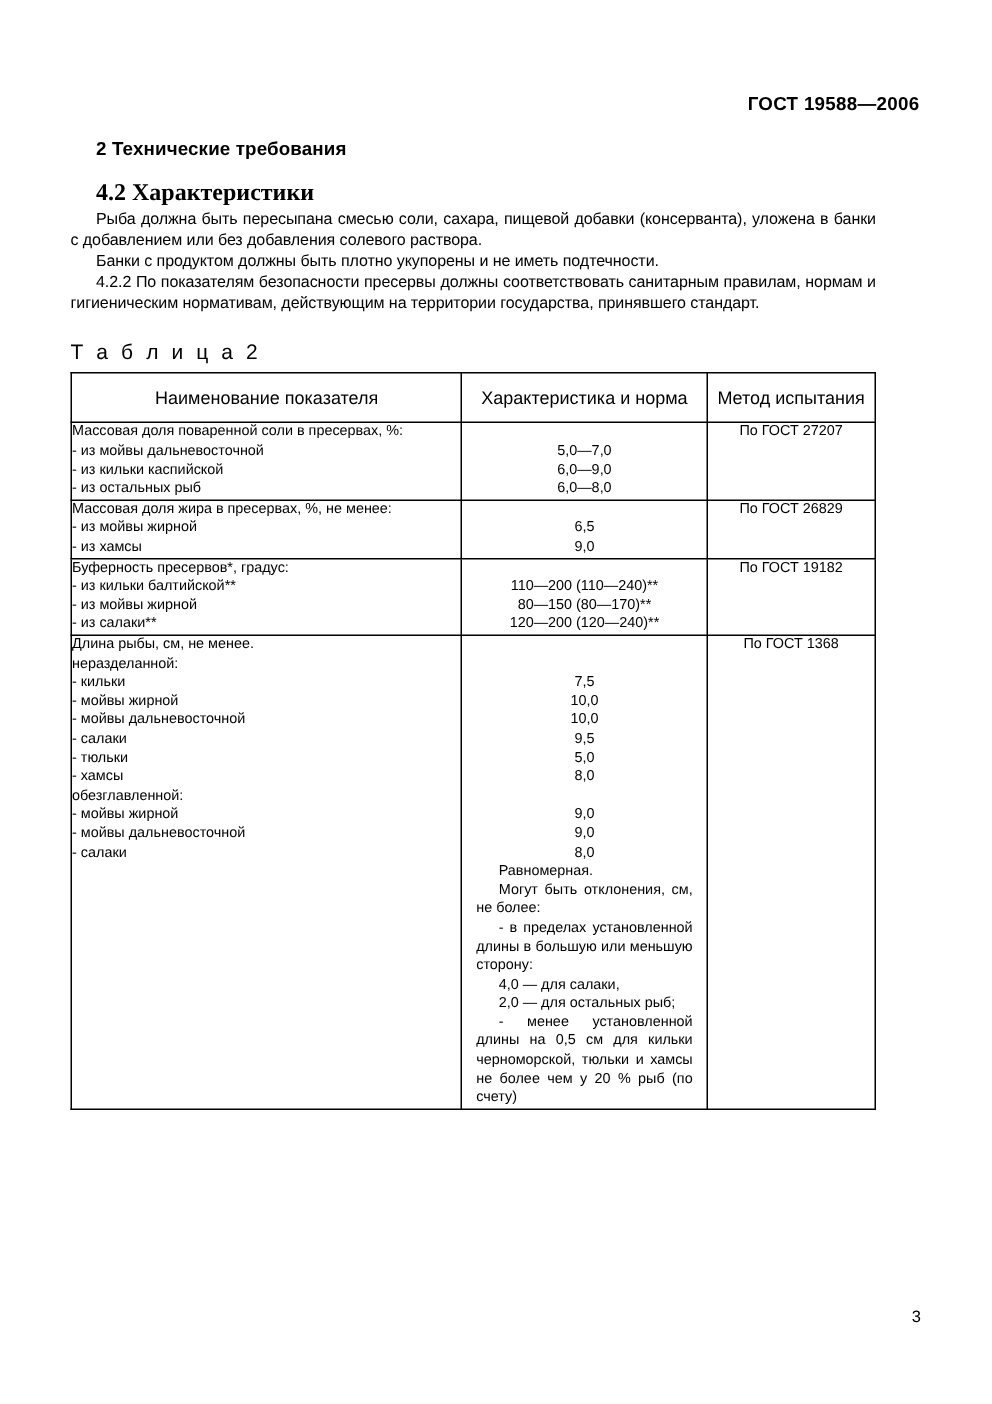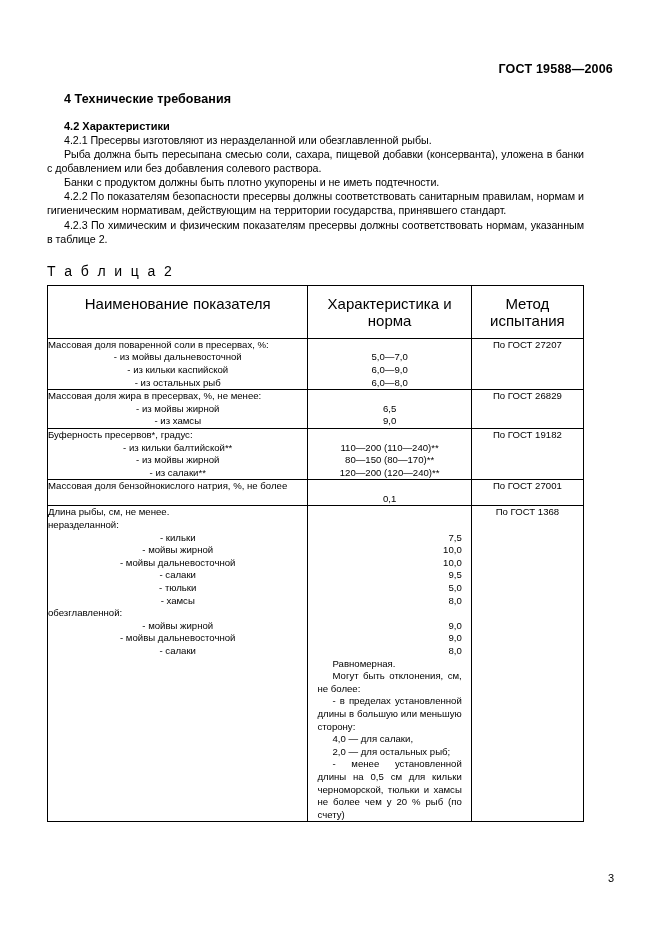--- a/index.html
+++ b/index.html
@@ -36,23 +36,24 @@
     top: 92px;
     width: 537px;
   }
   h2.section-title {
     font-size: 12.5px;
     font-weight: bold;
     margin: 0 0 14px 17px;
     letter-spacing: 0.1px;
   }
   h3.sub-title {
-    font-size: 11px;
+    font-size: 16px;
     font-weight: bold;
     margin: 8px 0 1px 17px;
+    font-family: Liberation Serif, serif;
   }
   p.para {
     font-size: 10.7px;
     line-height: 14.1px;
     margin: 0 0 0 0;
     text-align: justify;
     text-indent: 17px;
     letter-spacing: -0.05px;
   }
 
@@ -70,21 +71,21 @@
   }
   table.spec td, table.spec th {
     border: 1px solid #000;
     padding: 0;
     vertical-align: top;
   }
   table.spec th {
     text-align: center;
     font-weight: normal;
     padding: 9px 4px 9px 4px;
-    font-size: 15px;
+    font-size: 12px;
   }
   .col-a { width: 260px; }
   .col-b { width: 163px; }
   .col-c { width: 112px; }
 
   td.cell-name {
     padding: 7px 6px 7px 14px;
     line-height: 12.6px;
   }
   td.cell-val {
@@ -103,21 +104,20 @@
   }
   .vspacer { display: block; height: 12.6px; }
   ul.dashlist {
     list-style: none;
     margin: 0;
     padding: 0;
   }
   ul.dashlist li {
     line-height: 12.6px;
     white-space: nowrap;
-    text-align: center;
   }
   .valgroup div { line-height: 12.6px; }
   .jtext p {
     margin: 0;
     text-align: justify;
     text-indent: 15px;
     line-height: 12.6px;
   }
   .last-row td { border-bottom: none; }
   .page-number {
@@ -129,30 +129,28 @@
 </style>
 </head>
 <body>
 
 <div class="page">
 
   <div class="gost-header">ГОСТ 19588—2006</div>
 
   <div class="content">
 
-    <h2 class="section-title">4  Технические требования</h2>
+    <h2 class="section-title">2  Технические требования</h2>
 
 
     <h3 class="sub-title">4.2  Характеристики</h3>
 
-    <p class="para">4.2.1  Пресервы изготовляют из неразделанной или обезглавленной рыбы.</p>
     <p class="para">Рыба должна быть пересыпана смесью соли, сахара, пищевой добавки (консерванта), уложена в банки с добавлением или без добавления солевого раствора.</p>
     <p class="para">Банки с продуктом должны быть плотно укупорены и не иметь подтечности.</p>
     <p class="para">4.2.2  По показателям безопасности пресервы должны соответствовать санитарным правилам, нормам и гигиеническим нормативам, действующим на территории государства, принявшего стандарт.</p>
-    <p class="para">4.2.3  По химическим и физическим показателям пресервы должны соответствовать нормам, указанным в таблице 2.</p>
 
     <div class="table-caption">Т а б л и ц а  2</div>
 
     <table class="spec">
       <colgroup>
         <col class="col-a">
           <col class="col-b">
           <col class="col-c">
       </colgroup>
       <thead>
@@ -215,32 +213,20 @@
             <div class="valgroup">
               <div class="vspacer"></div>
               <div>110—200 (110—240)**</div>
               <div>80—150 (80—170)**</div>
               <div>120—200 (120—240)**</div>
             </div>
           </td>
           <td class="cell-method">По ГОСТ 19182</td>
         </tr>
 
-        <tr>
-          <td class="cell-name">
-            <div style="text-align:justify">Массовая доля бензойнокислого натрия, %, не более</div>
-          </td>
-          <td class="cell-val">
-            <div class="valgroup">
-              <div class="vspacer"></div>
-              <div>0,1</div>
-            </div>
-          </td>
-          <td class="cell-method">По ГОСТ 27001</td>
-        </tr>
 
         <tr class="last-row">
           <td class="cell-name">
             <div>Длина рыбы, см, не менее.</div>
             <div>неразделанной:</div>
             <ul class="dashlist">
               <li>-  кильки</li>
               <li>-  мойвы жирной</li>
               <li>-  мойвы дальневосточной</li>
               <li>-  салаки</li>
@@ -248,21 +234,21 @@
               <li>-  хамсы</li>
             </ul>
             <div>обезглавленной:</div>
             <ul class="dashlist">
               <li>-  мойвы жирной</li>
               <li>-  мойвы дальневосточной</li>
               <li>-  салаки</li>
             </ul>
           </td>
           <td class="cell-val justified">
-            <div class="valgroup" style="text-align:right">
+            <div class="valgroup" style="text-align:center">
               <div class="vspacer"></div>
               <div class="vspacer"></div>
               <div>7,5</div>
               <div>10,0</div>
               <div>10,0</div>
               <div>9,5</div>
               <div>5,0</div>
               <div>8,0</div>
               <div class="vspacer"></div>
               <div>9,0</div>

